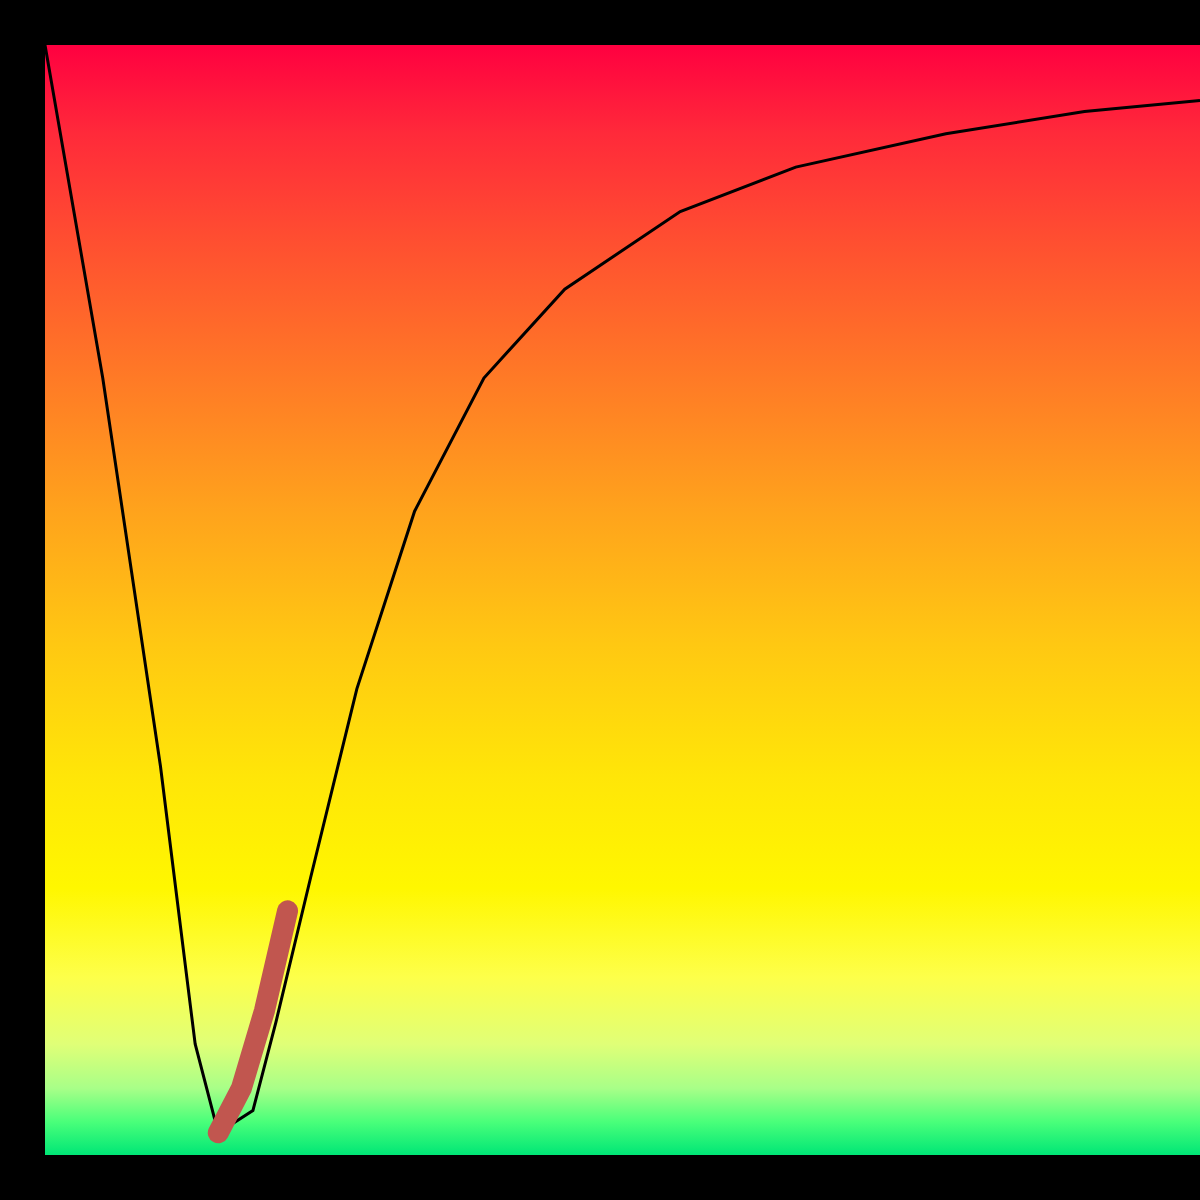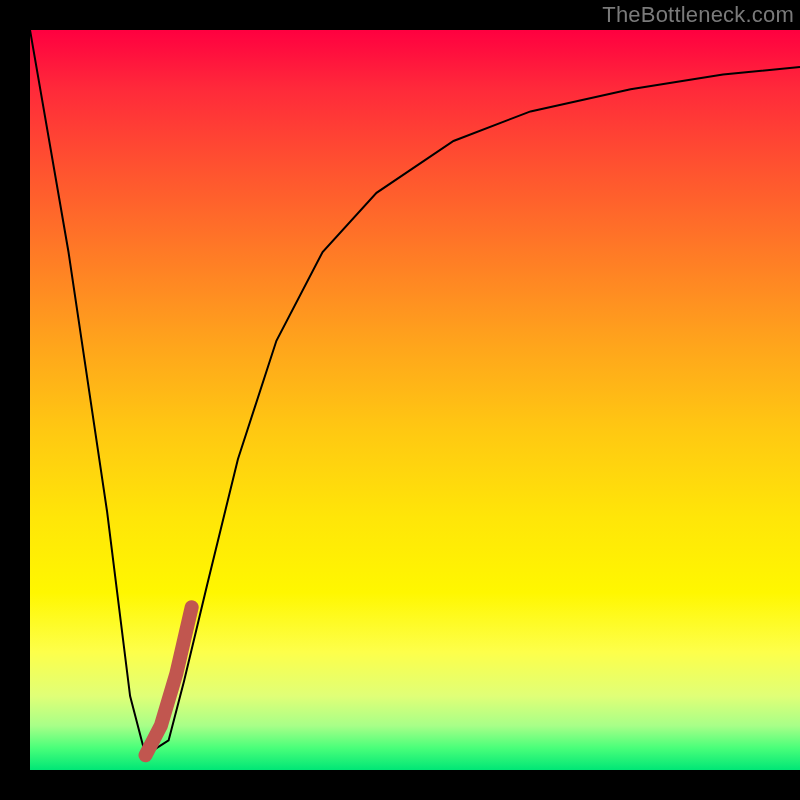--- a/index.html
+++ b/index.html
@@ -60,20 +60,19 @@
     fill: none;
     stroke: #c1564f;
     stroke-width: 14;
     stroke-linecap: round;
   }
 </style>
 </head>
 <body>
 
 <div class="outer">
-  <div class="watermark">TheBottleneck.com</div>
   <div class="plot-area">
     <svg class="curve" viewBox="0 0 770 740" preserveAspectRatio="none">
       <path id="main-curve" class="black-line" d="M0.0 0.0 L38.5 222.0 L77.0 481.0 L100.1 666.0 L115.5 725.2 L138.6 710.4 L154.0 651.2 L177.1 555.0 L207.9 429.2 L246.4 310.8 L292.6 222.0 L346.5 162.8 L423.5 111.0 L500.5 81.4 L600.6 59.2 L693.0 44.4 L770.0 37.0"></path>
       <path id="hl-curve" class="highlight-line" d="M115.5 725.2 L130.9 695.6 L146.3 643.8 L161.7 577.2"></path>
     </svg>
   </div>
 </div>
 
 </body></html>

